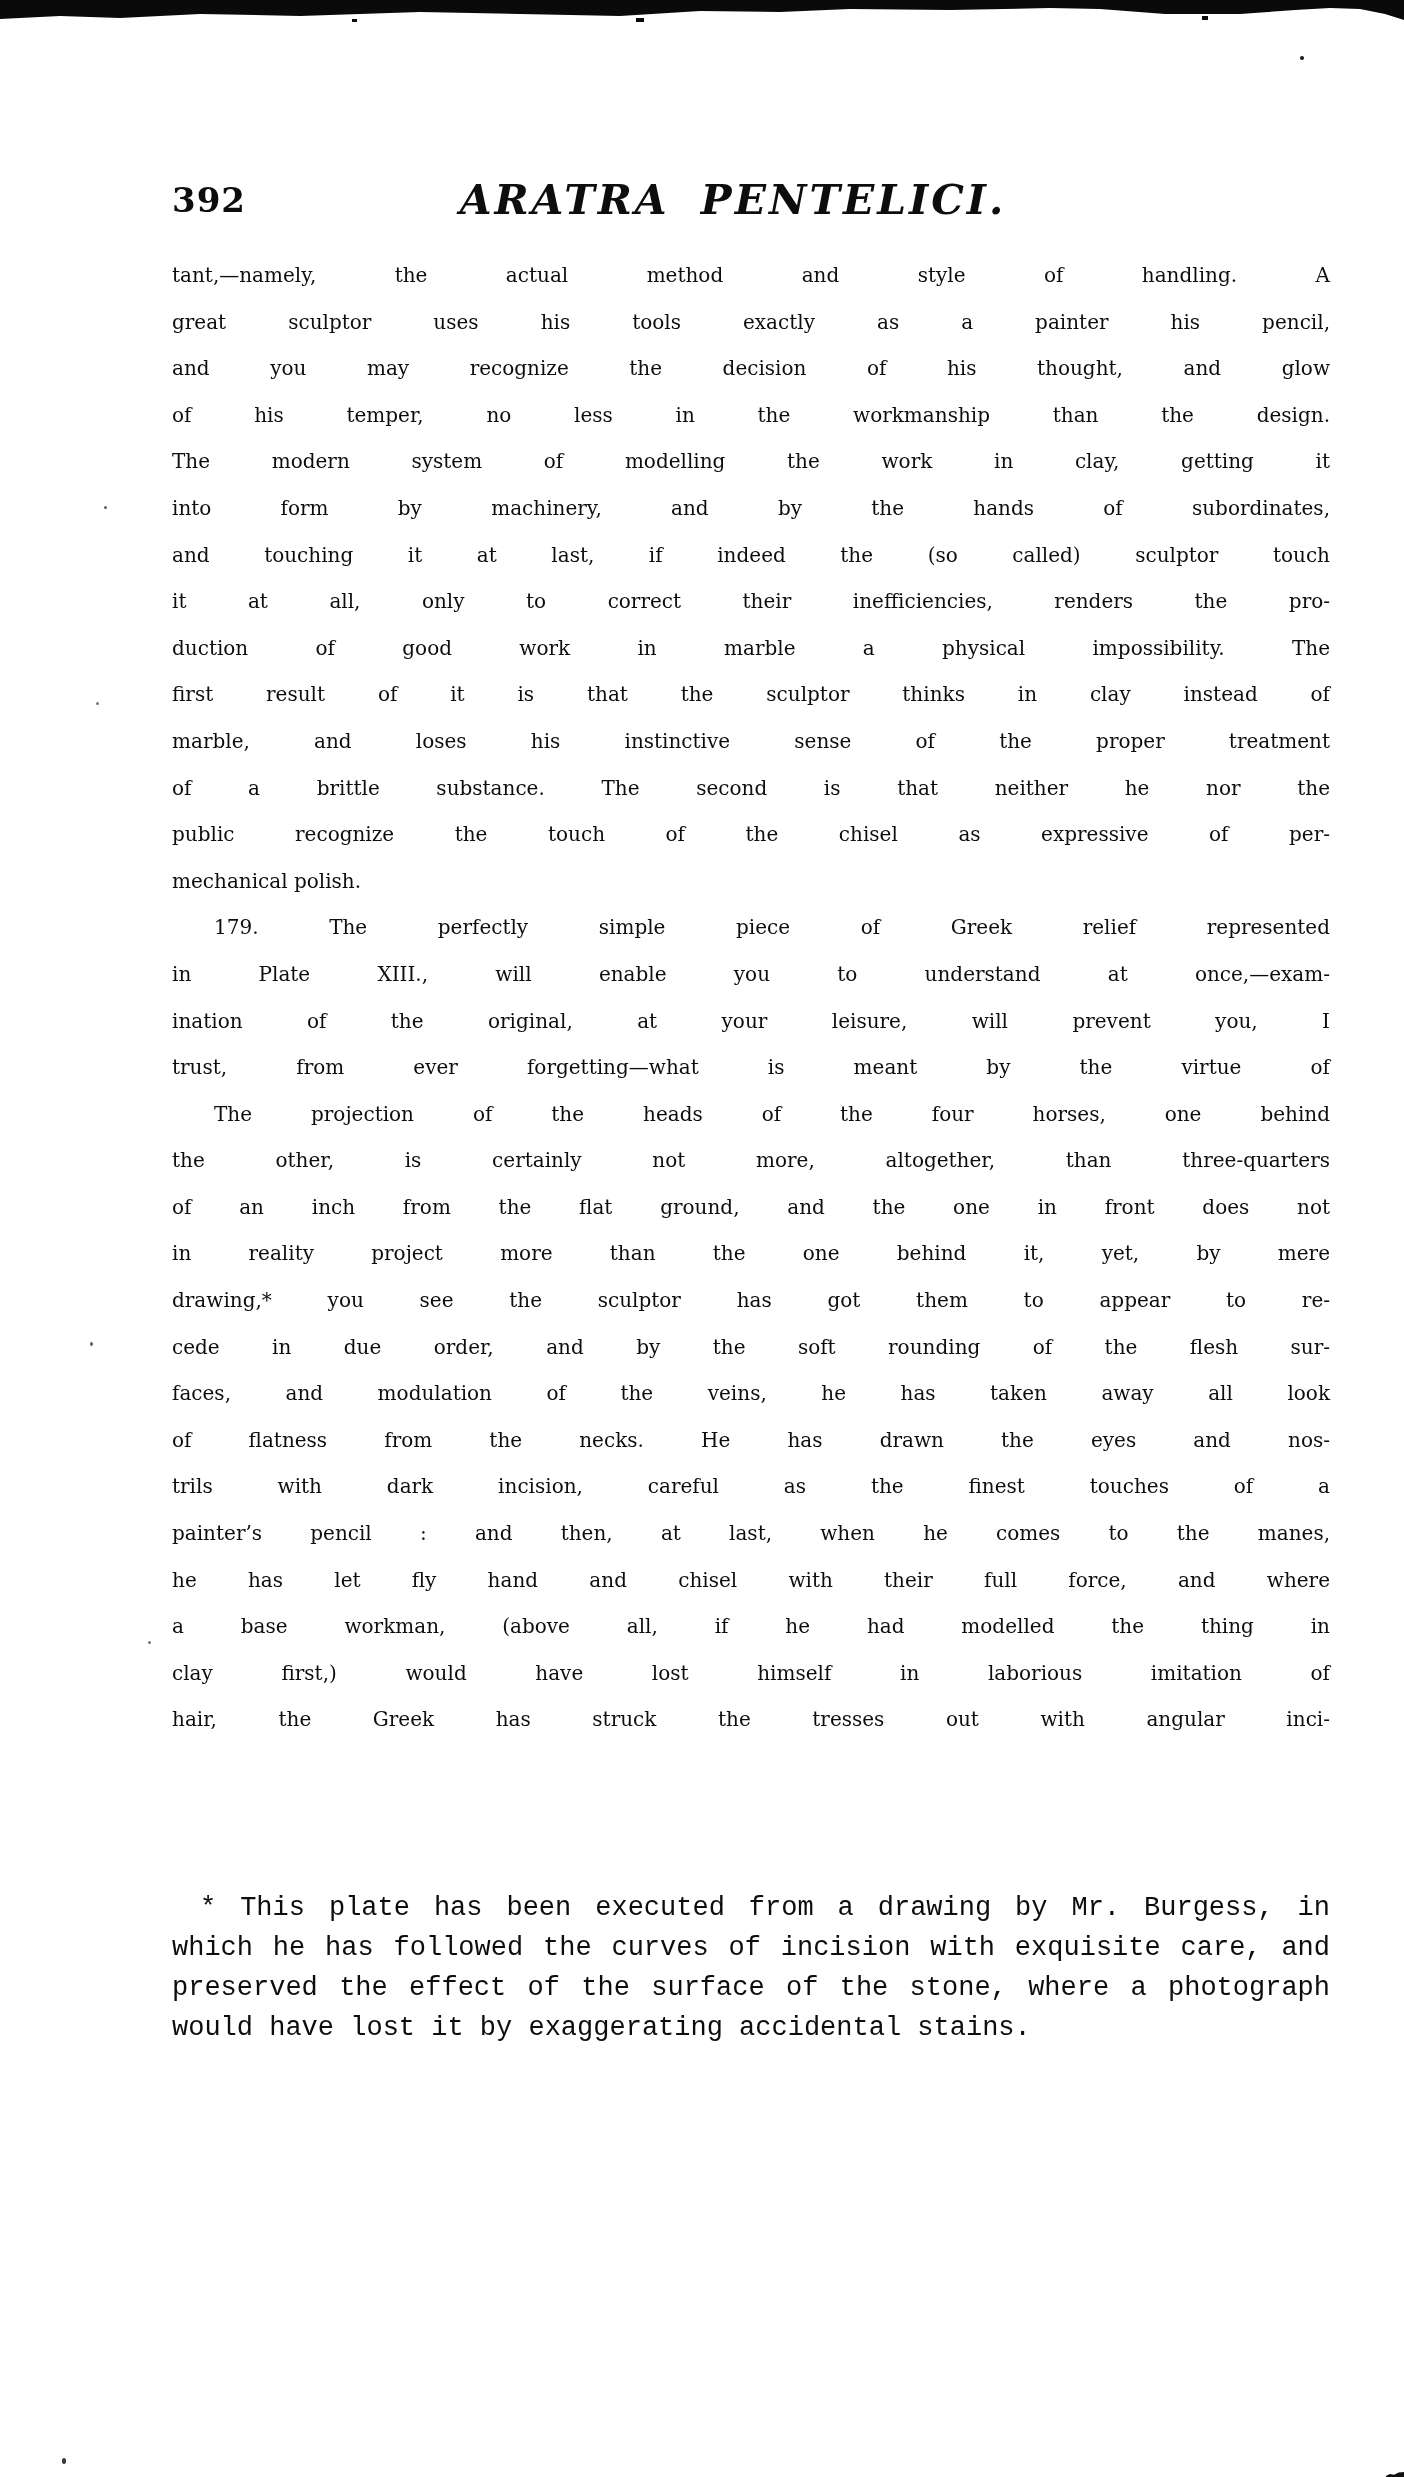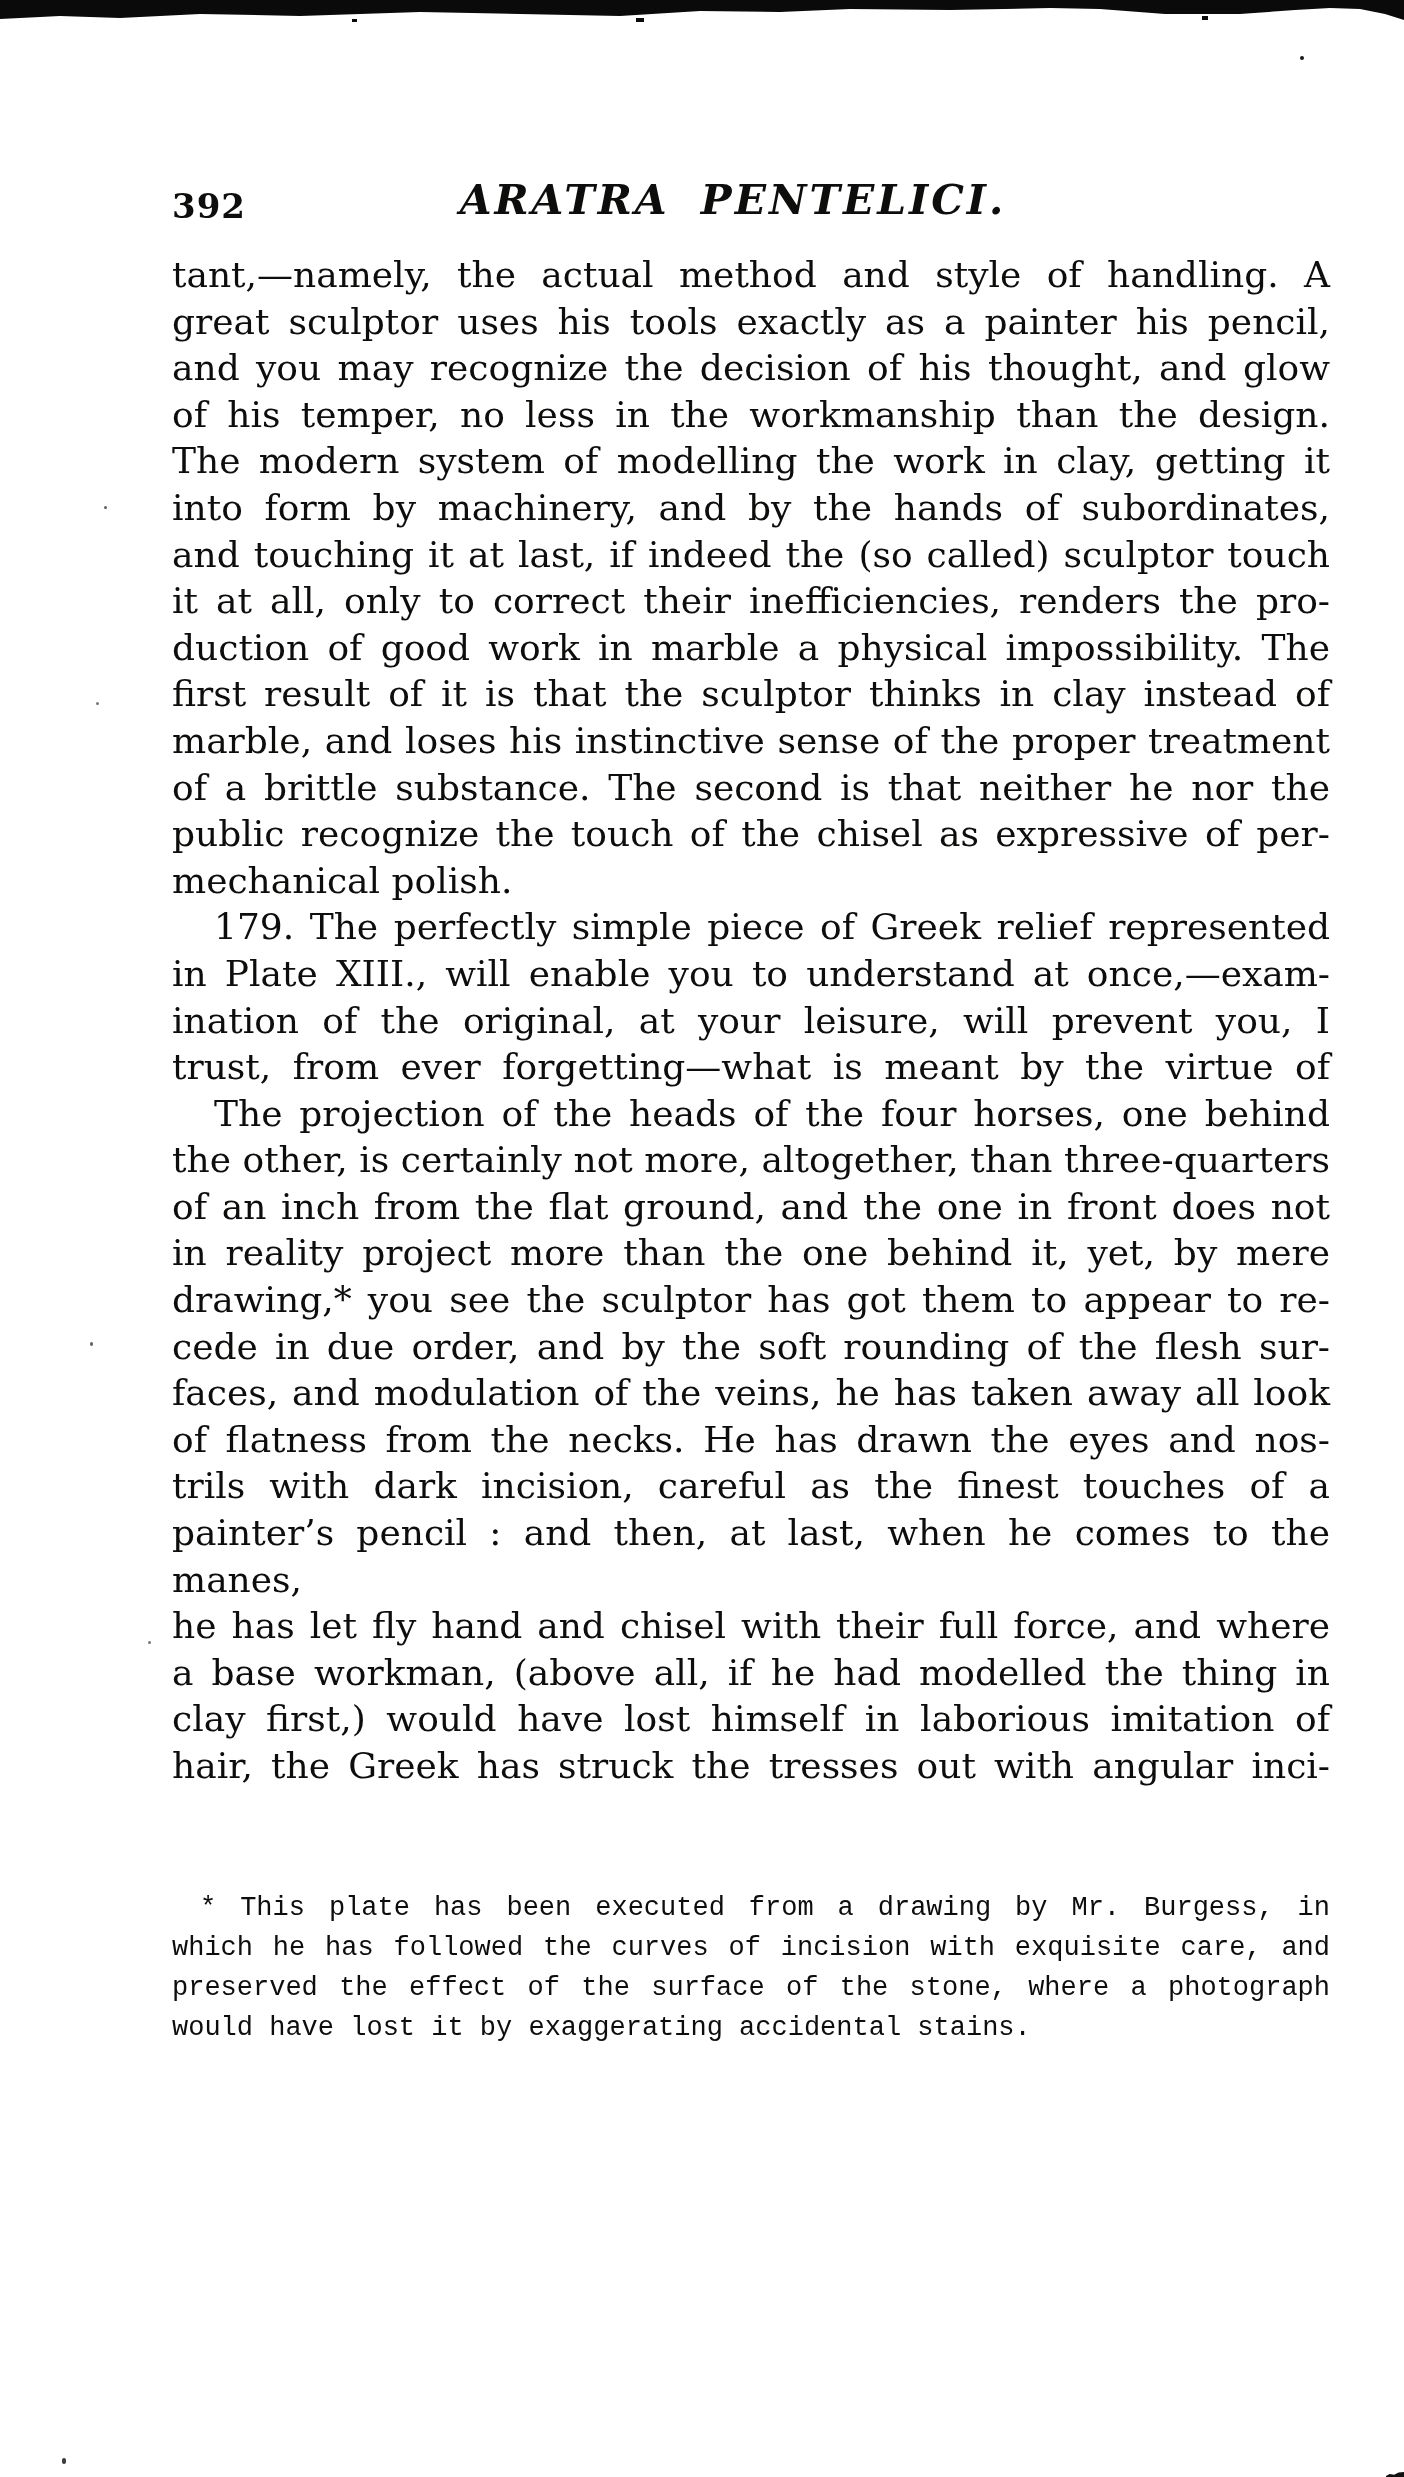--- a/index.html
+++ b/index.html
@@ -10,32 +10,32 @@
     background:#ffffff;
     color:#0d0d0c;
     font-family:"DejaVu Serif", serif;
     overflow:hidden;
   }
   .scan-band-top{position:absolute;top:0;left:0;width:1404px;height:26px;}
   .page-header{
     position:absolute;top:176px;left:172px;width:1158px;height:44px;
   }
   .page-number{
-    position:absolute;left:0;top:10px;
+    position:absolute;left:0;top:4px;
     font-size:34px;font-weight:bold;letter-spacing:1px;
   }
   .running-title{
     display:block;text-align:center;
     font-size:41px;font-style:italic;font-weight:bold;
     letter-spacing:3px;word-spacing:14px;
     transform:translateX(-18px);
   }
   .body-text{
     position:absolute;top:252px;left:172px;width:1158px;
-    font-size:36px;line-height:46.6px;
+    font-size:20px;line-height:46.6px;
   }
   .line{
     text-align:justify;
     text-align-last:justify;
   }
   .line.indent{text-indent:42px;}
   .line.last{text-align-last:left;}
   .footnote{
     position:absolute;top:1888px;left:172px;width:1158px;
     font-size:27px;line-height:40px;

